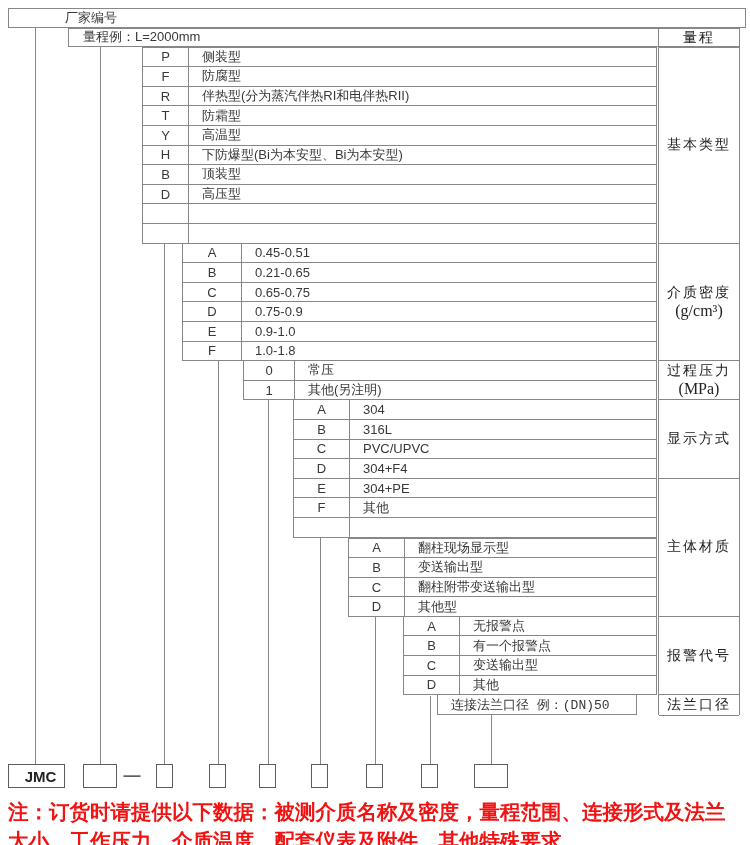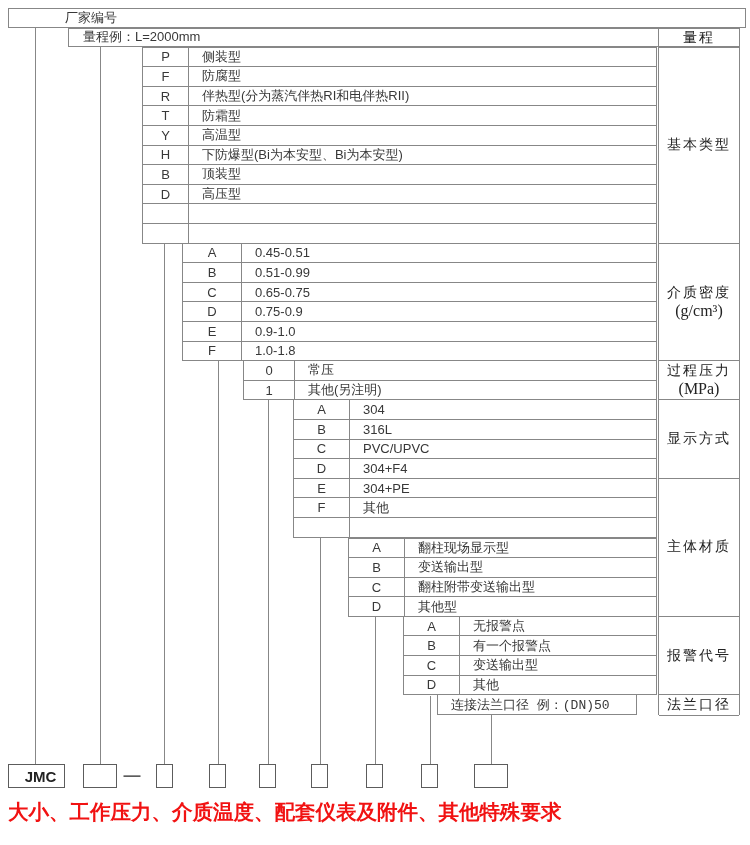--- a/index.html
+++ b/index.html
@@ -78,21 +78,21 @@
   </div>
 
   <div class="sec" style="left:182px;top:242.6px;width:475px;height:118.6px;">
     <div class="vline" style="left:58px;"></div>
     <div class="row">
         <span class="code" style="width:58px;">A</span>
         <span class="desc">0.45-0.51</span>
       </div>
     <div class="row">
         <span class="code" style="width:58px;">B</span>
-        <span class="desc">0.51-0.99</span>
+        <span class="desc">0.21-0.65</span>
       </div>
     <div class="row">
         <span class="code" style="width:58px;">C</span>
         <span class="desc">0.65-0.75</span>
       </div>
     <div class="row">
         <span class="code" style="width:58px;">D</span>
         <span class="desc">0.75-0.9</span>
       </div>
     <div class="row">
@@ -239,16 +239,17 @@
   <div class="dash" style="left:119px;width:26px;">—</div>
   <div class="bbox" style="left:156px;width:17px;"></div>
   <div class="bbox" style="left:209px;width:17px;"></div>
   <div class="bbox" style="left:259px;width:17px;"></div>
   <div class="bbox" style="left:311px;width:17px;"></div>
   <div class="bbox" style="left:366px;width:17px;"></div>
   <div class="bbox" style="left:421px;width:17px;"></div>
   <div class="bbox" style="left:474px;width:34px;"></div>
 
   <div class="note">
+    <div>注：订货时请提供以下数据：被测介质名称及密度，量程范围、连接形式及法兰</div>
     <div>大小、工作压力、介质温度、配套仪表及附件、其他特殊要求</div>
   </div>
 
 </div>
 
 </body></html>

